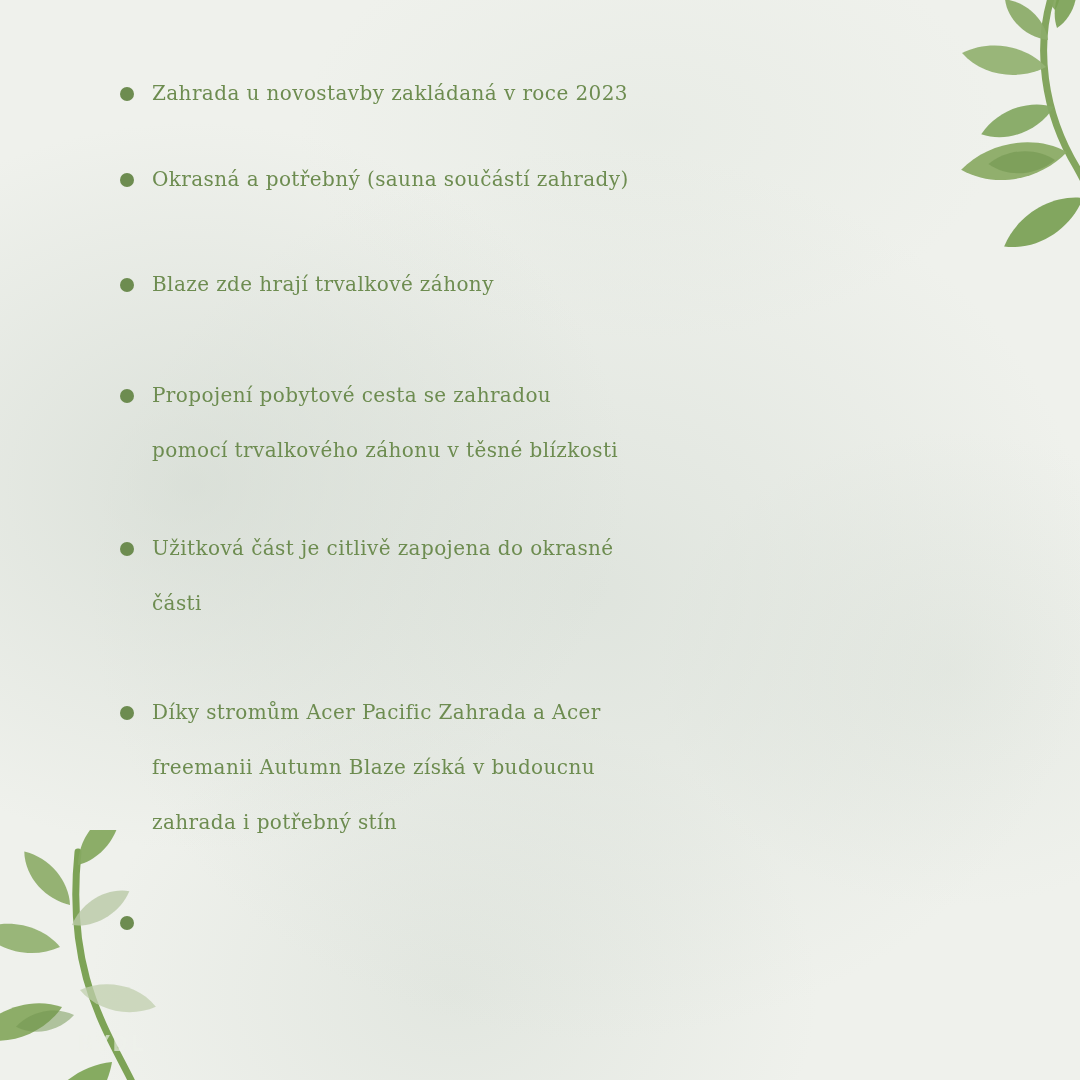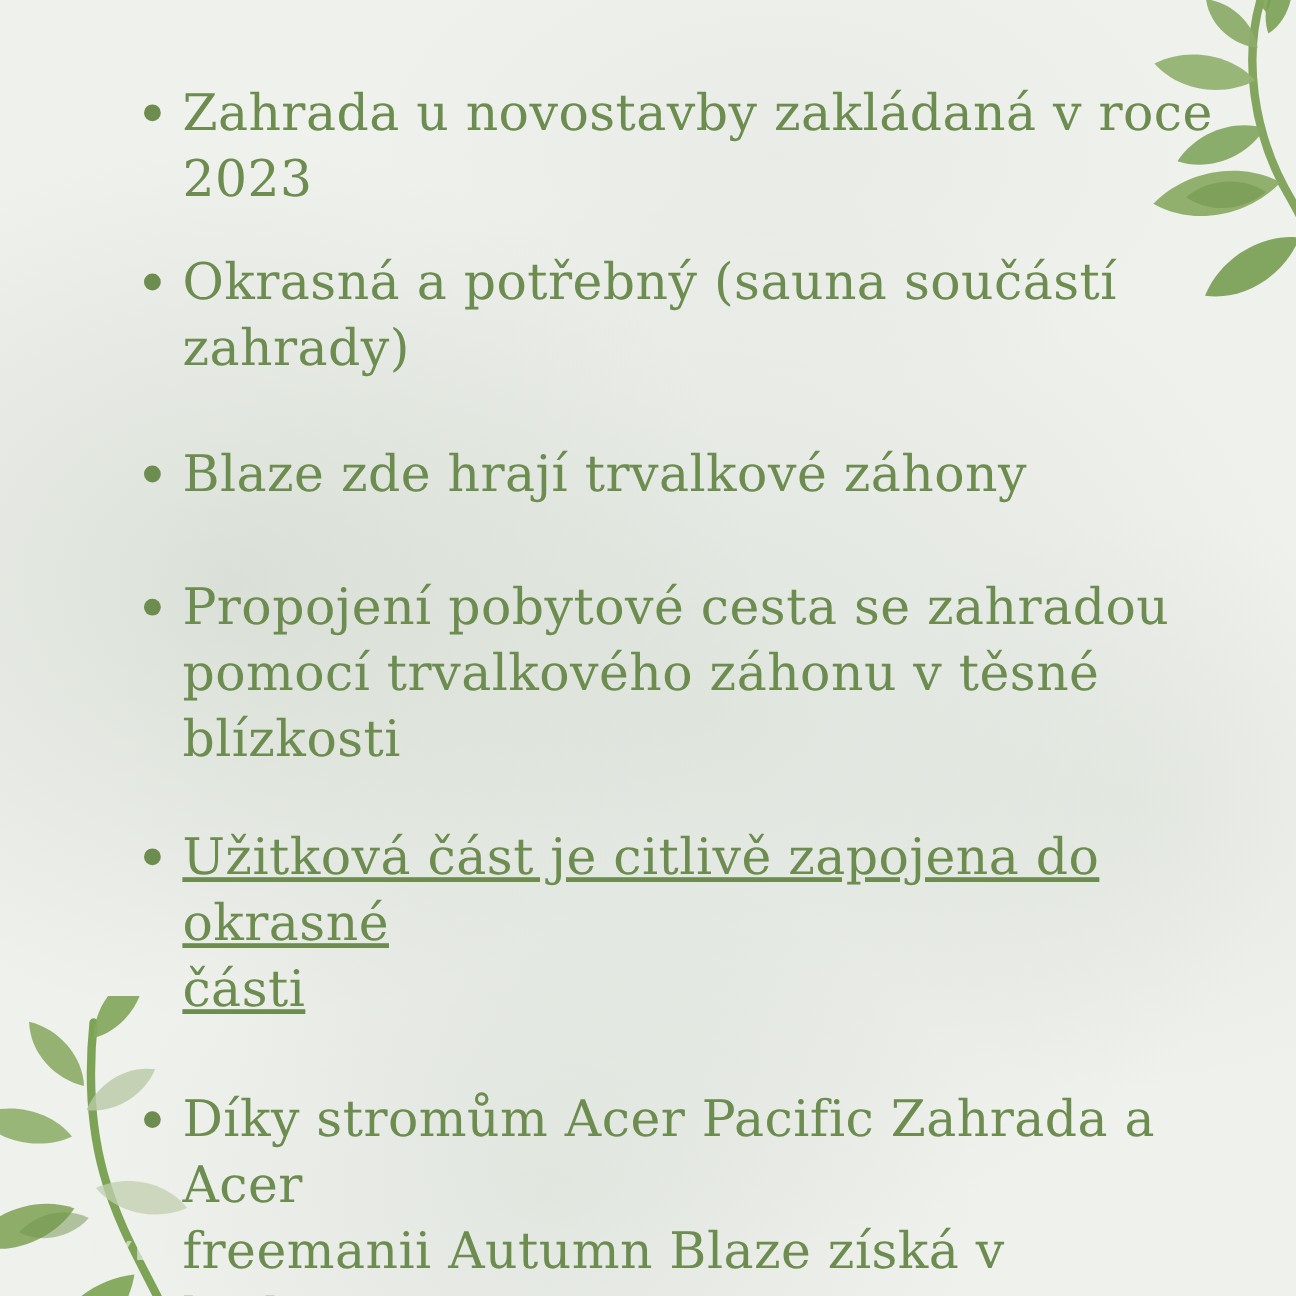--- a/index.html
+++ b/index.html
@@ -38,30 +38,30 @@
   .dot {
     flex: none;
     width: 14px;
     height: 14px;
     border-radius: 50%;
     background: #6d8c50;
     margin-top: 21px;
   }
   .btext {
     margin-left: 18px;
-    font-size: 42px;
+    font-size: 20px;
     line-height: 55px;
     letter-spacing: 0.4px;
     white-space: pre-line;
   }
   .mb1 { margin-bottom: 31px; }
   .mb2 { margin-bottom: 50px; }
   .mb3 { margin-bottom: 56px; }
   .mb4 { margin-bottom: 43px; }
-  .mb5 { margin-bottom: 54px; text-decoration: underline; }
+  .mb5 { margin-bottom: 54px; }
   .mb6 { margin-bottom: 45px; }
   .leaf-tr {
     position: absolute;
     top: 0;
     right: 0;
     z-index: 1;
   }
   .leaf-bl {
     position: absolute;
     left: 0;

